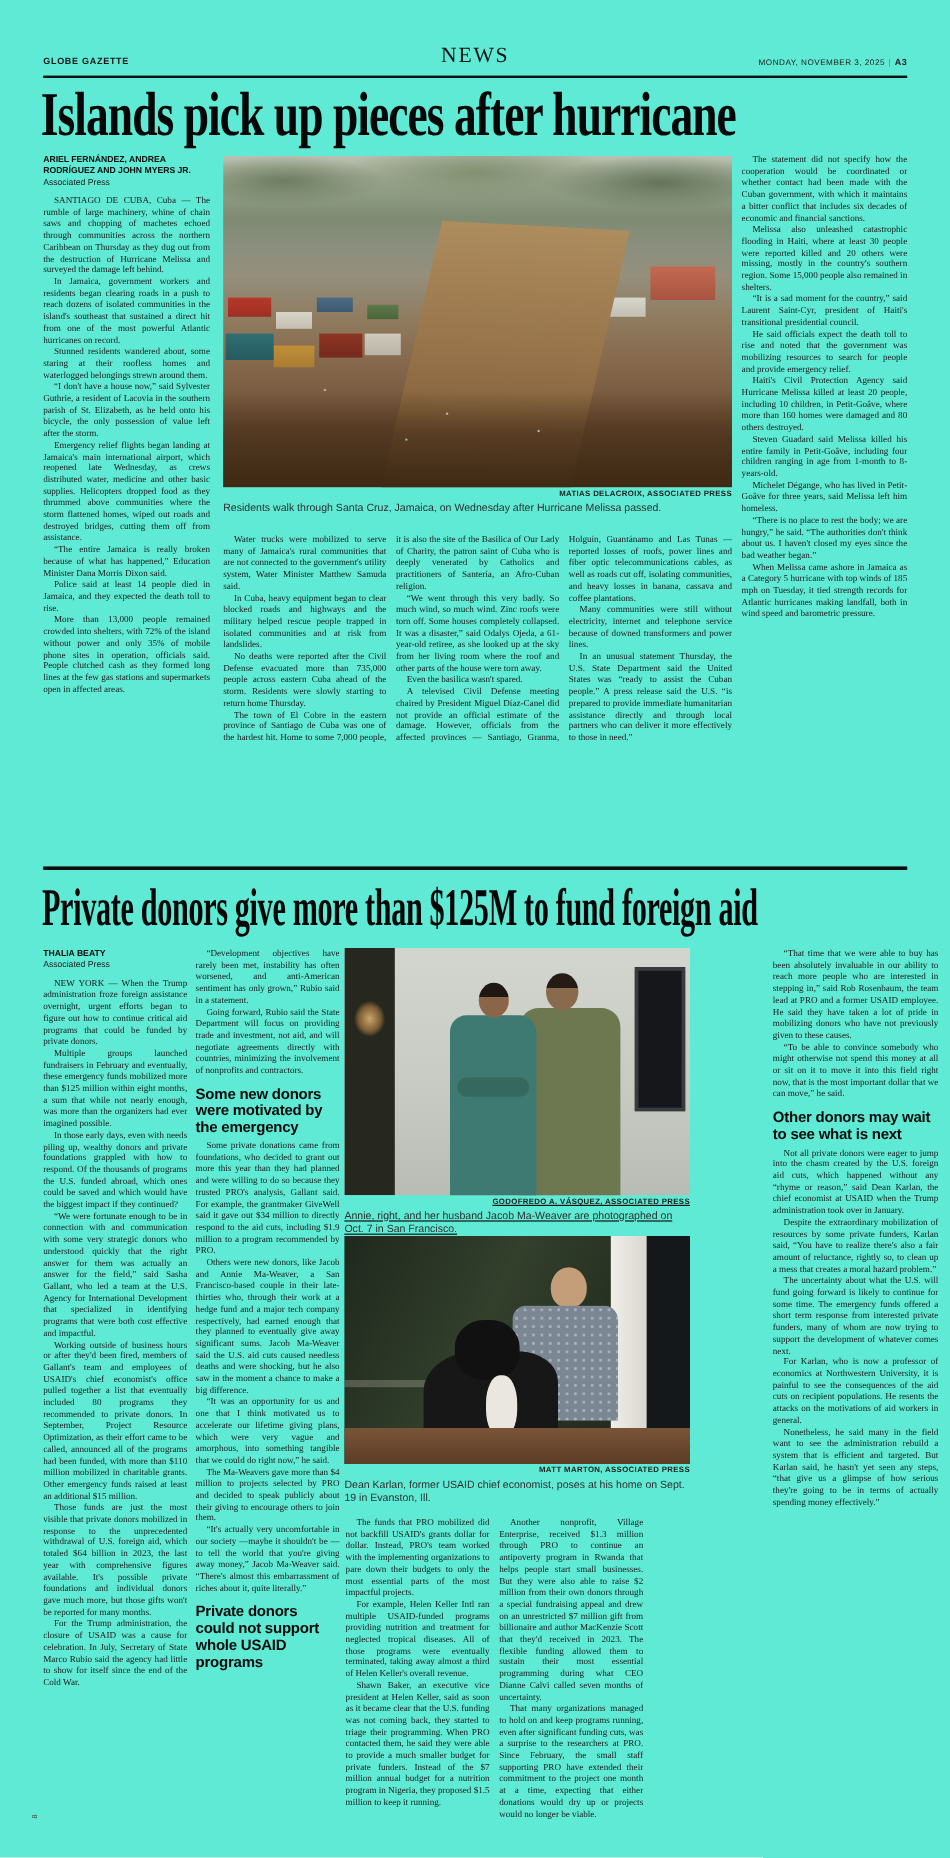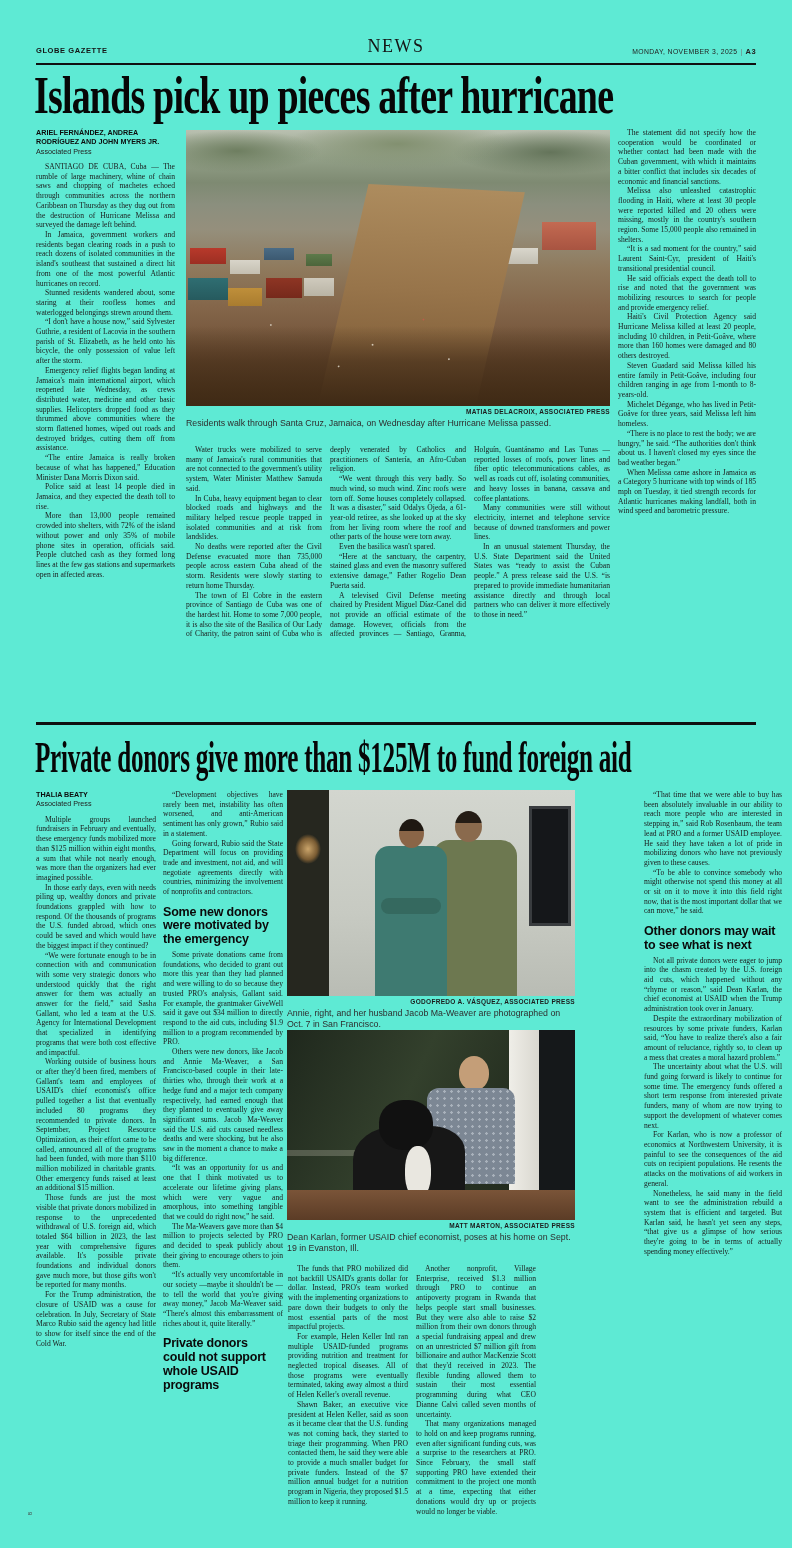--- a/index.html
+++ b/index.html
@@ -34,21 +34,21 @@
   .a1{position:absolute;left:36px;top:128px;width:720px;height:588px;}
   .a1-left{position:absolute;left:0;top:0;width:139px;height:588px;overflow:hidden;}
   .a1-photo{position:absolute;left:150px;top:2px;width:424px;margin:0;}
   .a1-mid{position:absolute;left:150px;top:317px;width:424px;height:271px;
           column-count:3;column-gap:8px;overflow:hidden;}
   .a1-right{position:absolute;left:582px;top:0;width:138px;height:588px;overflow:hidden;}
   
   .a2{position:absolute;left:36px;top:790px;width:720px;height:758px;}
   .a2-col1{position:absolute;left:0;top:0;width:120px;height:758px;overflow:hidden;}
   .a2-col2{position:absolute;left:127px;top:0;width:120px;height:758px;overflow:hidden;}
-  .a2-mid{position:absolute;left:251px;top:0;width:288px;height:758px;}
+  .a2-mid{position:absolute;left:251px;top:0;width:288px;height:758px;text-decoration:underline;}
   .a2-fig{margin:0;}
   .a2-fig2{position:absolute;left:0;top:240px;width:288px;}
   .a2-midtext{position:absolute;left:1px;top:474px;width:248px;height:284px;
               column-count:2;column-gap:8px;overflow:hidden;}
   .a2-right{position:absolute;left:608px;top:0;width:138px;height:758px;overflow:hidden;}
   .fold{position:absolute;left:27px;top:1512px;font:400 6px/1 "Liberation Sans",sans-serif;
         color:#444;writing-mode:vertical-rl;transform:rotate(180deg);}
   
   .photo{position:relative;overflow:hidden;}
   .p1{width:424px;height:276px;background:linear-gradient(180deg,#b9c0b0 0%,#93a088 10%,#7e8a72 19%,
@@ -140,21 +140,20 @@
       <figcaption class="caption">Residents walk through Santa Cruz, Jamaica, on Wednesday after Hurricane Melissa passed.</figcaption>
     </figure>
 
     <div class="a1-mid">
         <p class="para">Water trucks were mobilized to serve many of Jamaica's rural communities that are not connected to the government's utility system, Water Minister Matthew Samuda said.</p>
         <p class="para">In Cuba, heavy equipment began to clear blocked roads and highways and the military helped rescue people trapped in isolated communities and at risk from landslides.</p>
         <p class="para">No deaths were reported after the Civil Defense evacuated more than 735,000 people across eastern Cuba ahead of the storm. Residents were slowly starting to return home Thursday.</p>
         <p class="para">The town of El Cobre in the eastern province of Santiago de Cuba was one of the hardest hit. Home to some 7,000 people, it is also the site of the Basilica of Our Lady of Charity, the patron saint of Cuba who is deeply venerated by Catholics and practitioners of Santería, an Afro-Cuban religion.</p>
         <p class="para">“We went through this very badly. So much wind, so much wind. Zinc roofs were torn off. Some houses completely collapsed. It was a disaster,” said Odalys Ojeda, a 61-year-old retiree, as she looked up at the sky from her living room where the roof and other parts of the house were torn away.</p>
         <p class="para">Even the basilica wasn't spared.</p>
-        <p class="para">“Here at the sanctuary, the carpentry, stained glass and even the masonry suffered extensive damage,” Father Rogelio Dean Puerta said.</p>
         <p class="para">A televised Civil Defense meeting chaired by President Miguel Díaz-Canel did not provide an official estimate of the damage. However, officials from the affected provinces — Santiago, Granma, Holguín, Guantánamo and Las Tunas — reported losses of roofs, power lines and fiber optic telecommunications cables, as well as roads cut off, isolating communities, and heavy losses in banana, cassava and coffee plantations.</p>
         <p class="para">Many communities were still without electricity, internet and telephone service because of downed transformers and power lines.</p>
         <p class="para">In an unusual statement Thursday, the U.S. State Department said the United States was “ready to assist the Cuban people.” A press release said the U.S. “is prepared to provide immediate humanitarian assistance directly and through local partners who can deliver it more effectively to those in need.”</p>
       </div>
     <div class="a1-right">
         <p class="para">The statement did not specify how the cooperation would be coordinated or whether contact had been made with the Cuban government, with which it maintains a bitter conflict that includes six decades of economic and financial sanctions.</p>
         <p class="para">Melissa also unleashed catastrophic flooding in Haiti, where at least 30 people were reported killed and 20 others were missing, mostly in the country's southern region. Some 15,000 people also remained in shelters.</p>
         <p class="para">“It is a sad moment for the country,” said Laurent Saint-Cyr, president of Haiti's transitional presidential council.</p>
         <p class="para">He said officials expect the death toll to rise and noted that the government was mobilizing resources to search for people and provide emergency relief.</p>
         <p class="para">Haiti's Civil Protection Agency said Hurricane Melissa killed at least 20 people, including 10 children, in Petit-Goâve, where more than 160 homes were damaged and 80 others destroyed.</p>
@@ -167,20 +166,21 @@
 
   <div class="rule rule-mid"></div>
 
   <h1 class="headline headline2">Private donors give more than $125M to fund foreign aid</h1>
 
   <section class="a2">
     <div class="a2-col1">
       <div class="byline-names">THALIA BEATY</div>
       <div class="byline-org">Associated Press</div>
       <div>
+          <p class="para">NEW YORK — When the Trump administration froze foreign assistance overnight, urgent efforts began to figure out how to continue critical aid programs that could be funded by private donors.</p>
           <p class="para">Multiple groups launched fundraisers in February and eventually, these emergency funds mobilized more than $125 million within eight months, a sum that while not nearly enough, was more than the organizers had ever imagined possible.</p>
           <p class="para">In those early days, even with needs piling up, wealthy donors and private foundations grappled with how to respond. Of the thousands of programs the U.S. funded abroad, which ones could be saved and which would have the biggest impact if they continued?</p>
           <p class="para">“We were fortunate enough to be in connection with and communication with some very strategic donors who understood quickly that the right answer for them was actually an answer for the field,” said Sasha Gallant, who led a team at the U.S. Agency for International Development that specialized in identifying programs that were both cost effective and impactful.</p>
           <p class="para">Working outside of business hours or after they'd been fired, members of Gallant's team and employees of USAID's chief economist's office pulled together a list that eventually included 80 programs they recommended to private donors. In September, Project Resource Optimization, as their effort came to be called, announced all of the programs had been funded, with more than $110 million mobilized in charitable grants. Other emergency funds raised at least an additional $15 million.</p>
           <p class="para">Those funds are just the most visible that private donors mobilized in response to the unprecedented withdrawal of U.S. foreign aid, which totaled $64 billion in 2023, the last year with comprehensive figures available. It's possible private foundations and individual donors gave much more, but those gifts won't be reported for many months.</p>
           <p class="para">For the Trump administration, the closure of USAID was a cause for celebration. In July, Secretary of State Marco Rubio said the agency had little to show for itself since the end of the Cold War.</p>
         </div>
     </div>
 
     <div class="a2-col2">

